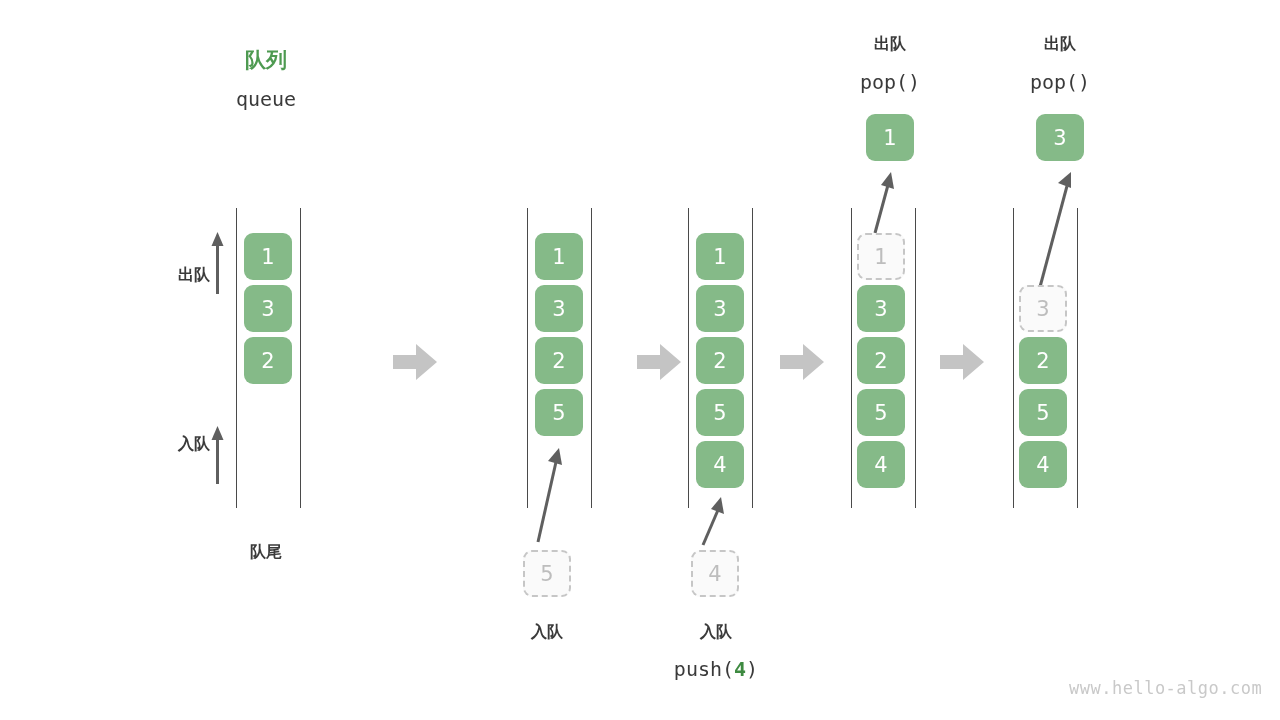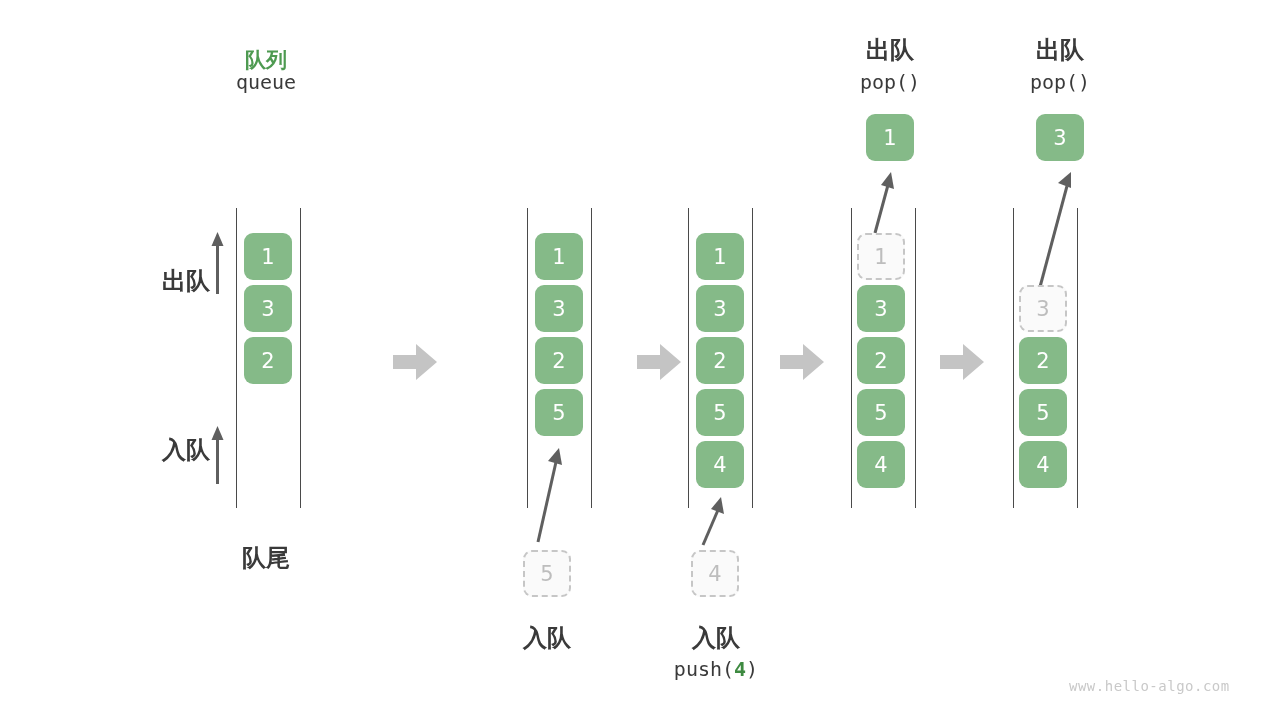--- a/index.html
+++ b/index.html
@@ -9,36 +9,36 @@
     font-family:"Liberation Sans","DejaVu Sans",sans-serif;
     overflow:hidden;
     position:relative;
   }
   .stage{position:absolute;left:0;top:0;width:1280px;height:720px;}
   .abs{position:absolute;}
 
   
   .lbl-cn{
     font-family:"DejaVu Sans","Liberation Sans",sans-serif;
-    font-weight:bold;font-size:24px;color:#3a3a3a;
+    font-weight:bold;font-size:16px;color:#3a3a3a;
     white-space:nowrap;text-align:center;
   }
   .lbl-cn-green{
     font-family:"DejaVu Sans","Liberation Sans",sans-serif;
     font-weight:bold;font-size:21px;color:#4e9a51;
     white-space:nowrap;text-align:center;
   }
   .lbl-mono{
     font-family:"DejaVu Sans Mono","Liberation Mono",monospace;
     font-size:20px;color:#3a3a3a;white-space:nowrap;text-align:center;
   }
   .lbl-mono .num{color:#3e8a41;font-weight:bold;}
   .watermark{
     font-family:"DejaVu Sans Mono","Liberation Mono",monospace;
-    font-size:14px;color:#c9c9c9;letter-spacing:.5px;white-space:nowrap;
+    font-size:17px;color:#c9c9c9;letter-spacing:.5px;white-space:nowrap;
   }
 
   
   .rail{
     width:1px;background:#4a4a4a;
   }
 
   
   .box{
     width:48px;height:47px;border-radius:9px;
@@ -62,21 +62,21 @@
   .arrow polygon{fill:#5f5f5f;}
   .sep svg{display:block;}
   .sep polygon{fill:#c4c4c4;}
 </style>
 </head>
 <body>
 
 <div class="stage">
 
   <div class="abs lbl-cn-green" style="left:166px;top:46px;width:200px;">队列</div>
-  <div class="abs lbl-mono" style="left:166px;top:70px;width:200px;">queue</div>
+  <div class="abs lbl-mono" style="left:166px;top:87px;width:200px;">queue</div>
 
   <div class="abs lbl-cn" style="left:166px;top:542px;width:200px;">队尾</div>
 
   <div class="abs lbl-cn" style="left:140px;top:265px;width:70px;text-align:right;">出队</div>
   <svg class="arrow" style="left:210px;top:230px;" width="16" height="66">
     <line x1="7.5" y1="64" x2="7.5" y2="14" stroke-width="3"></line>
     <polygon points="7.5,2 1.5,16 13.5,16"></polygon>
   </svg>
 
   <div class="abs lbl-cn" style="left:140px;top:434px;width:70px;text-align:right;">入队</div>

